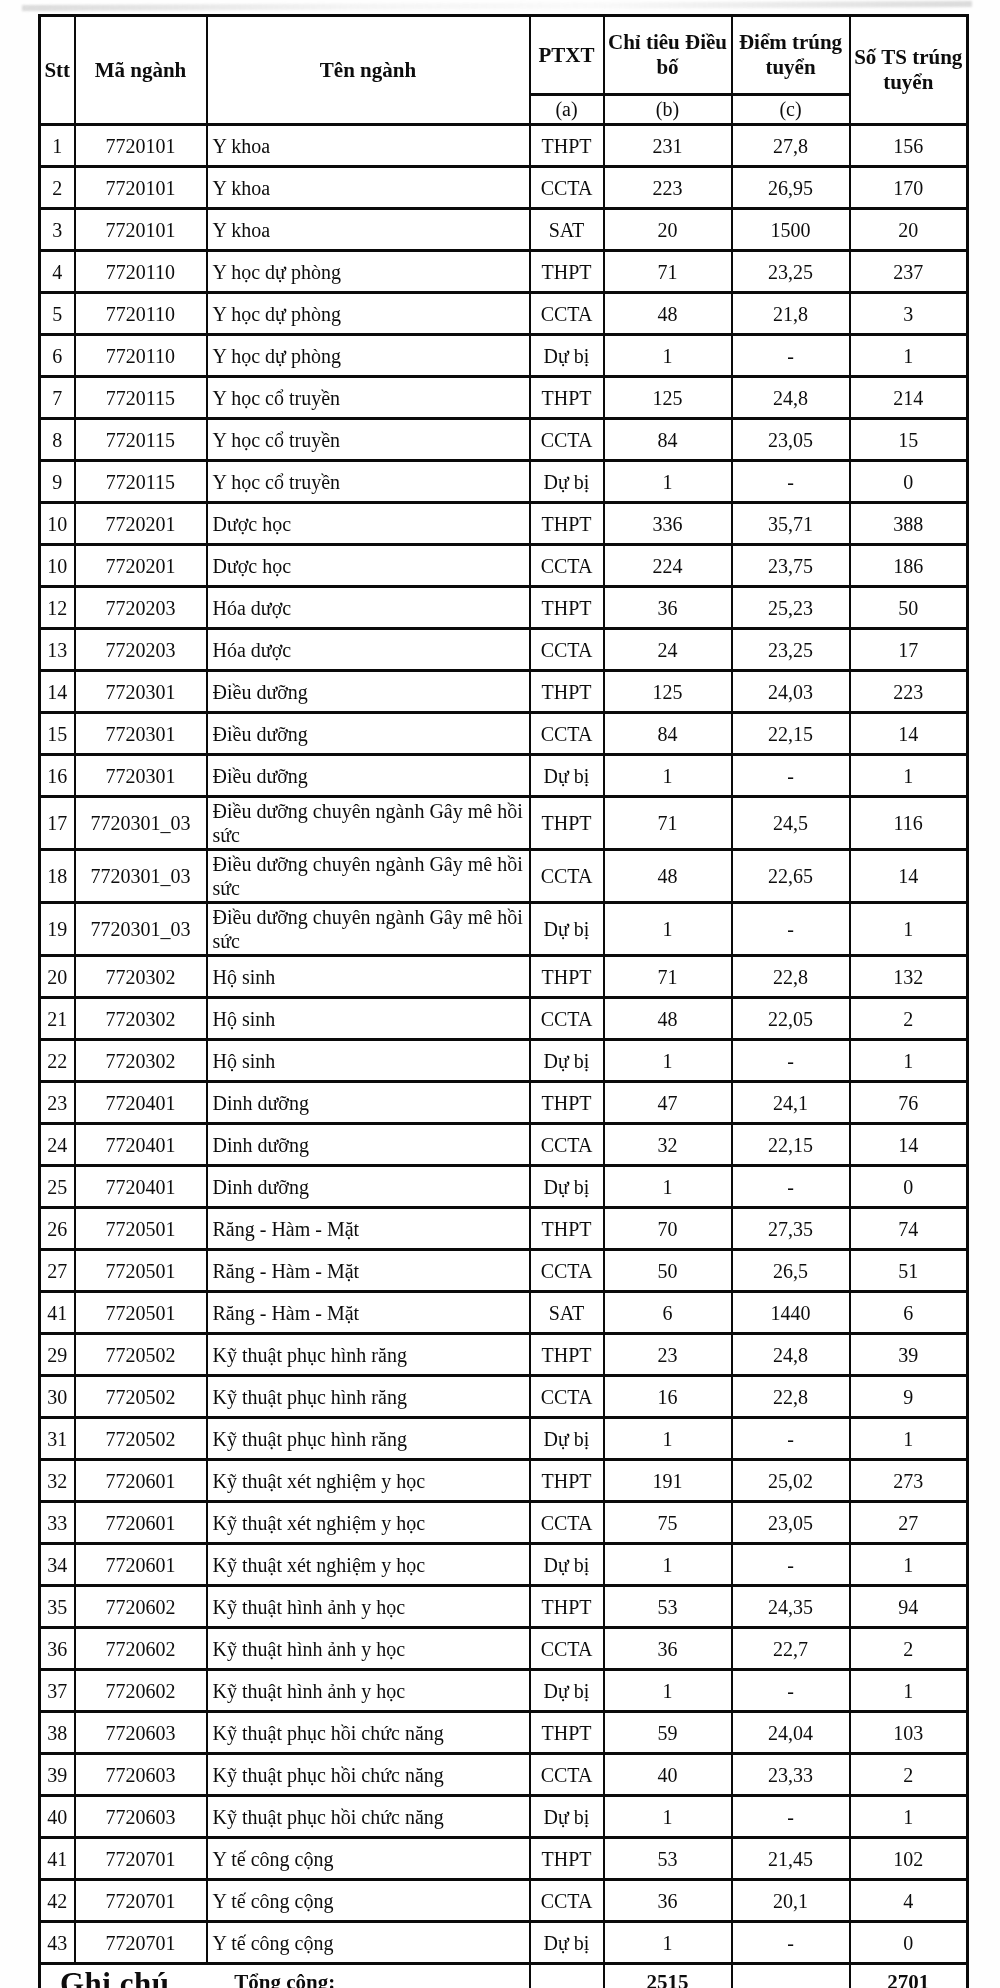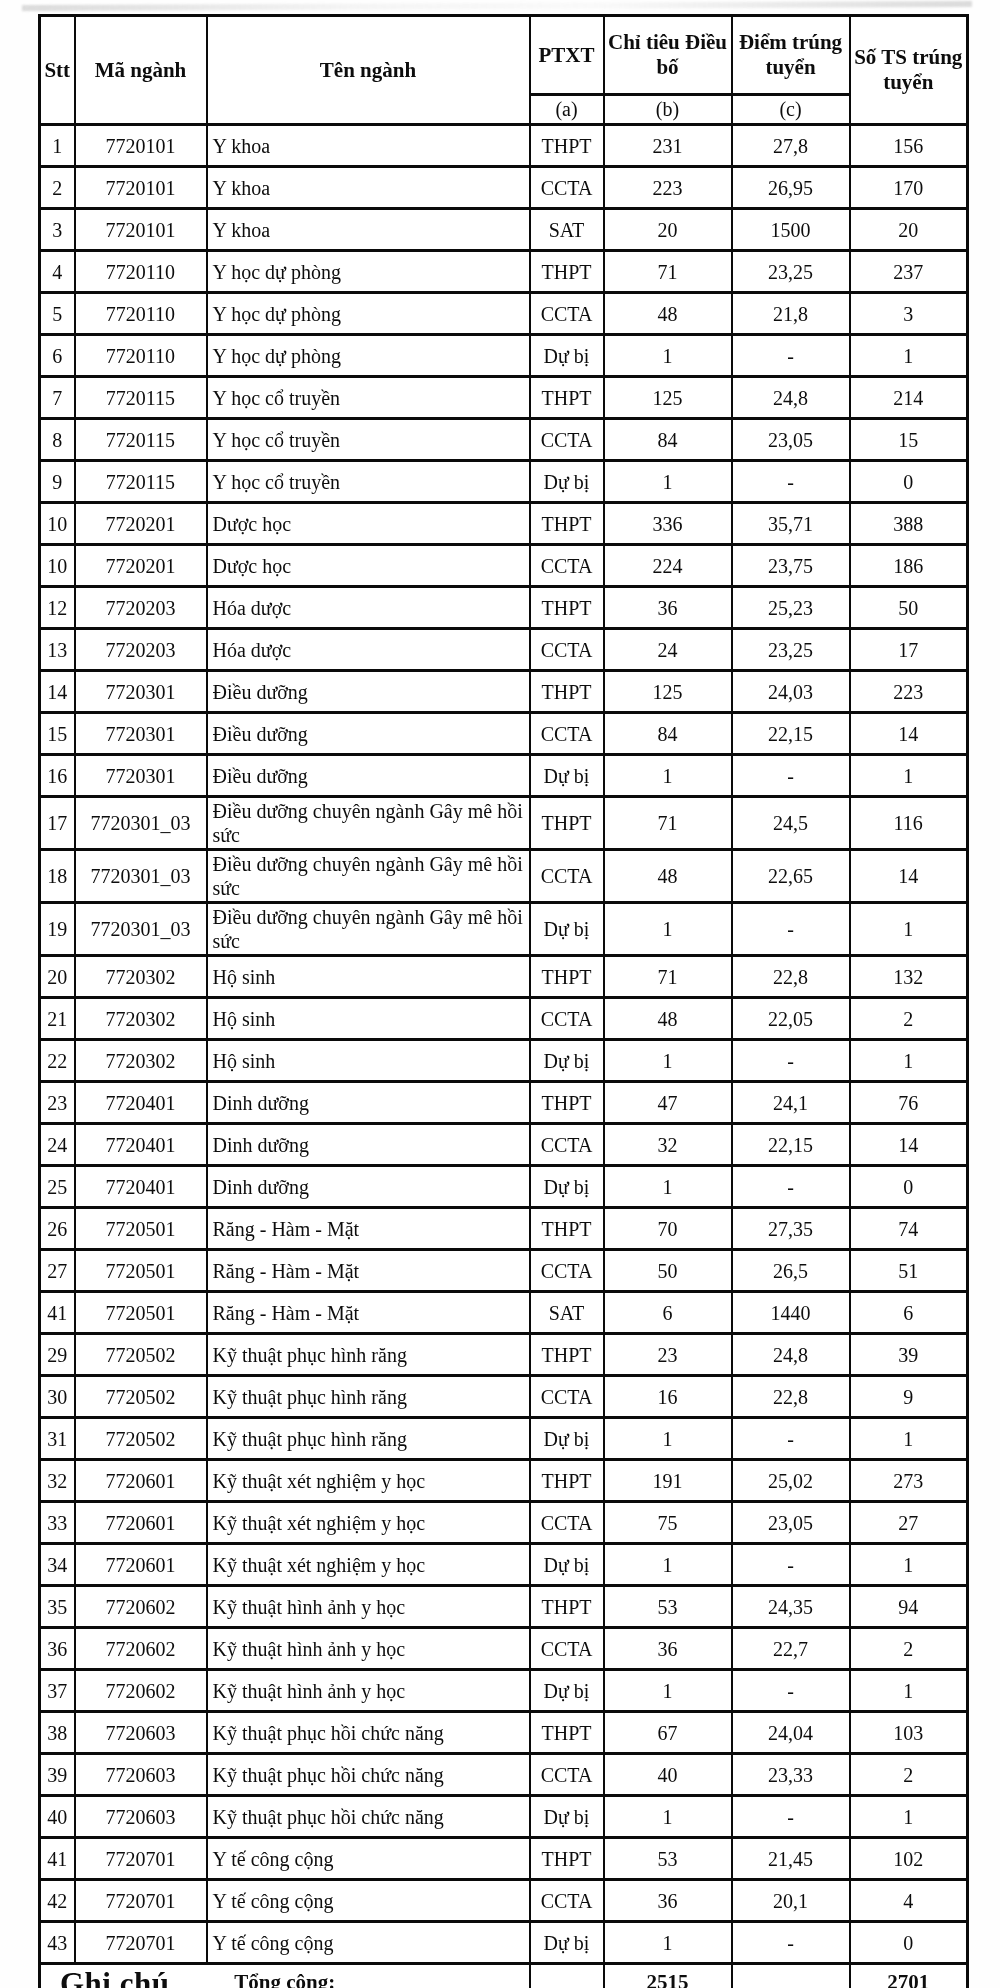--- a/index.html
+++ b/index.html
@@ -462,21 +462,21 @@
           <td class="c3">Dự bị</td>
           <td class="c4">1</td>
           <td class="c5">-</td>
           <td class="c6">1</td>
         </tr>
         <tr>
           <td class="c0">38</td>
           <td class="c1">7720603</td>
           <td class="c2">Kỹ thuật phục hồi chức năng</td>
           <td class="c3">THPT</td>
-          <td class="c4">67</td>
+          <td class="c4">59</td>
           <td class="c5">24,04</td>
           <td class="c6">103</td>
         </tr>
         <tr>
           <td class="c0">39</td>
           <td class="c1">7720603</td>
           <td class="c2">Kỹ thuật phục hồi chức năng</td>
           <td class="c3">CCTA</td>
           <td class="c4">40</td>
           <td class="c5">23,33</td>

